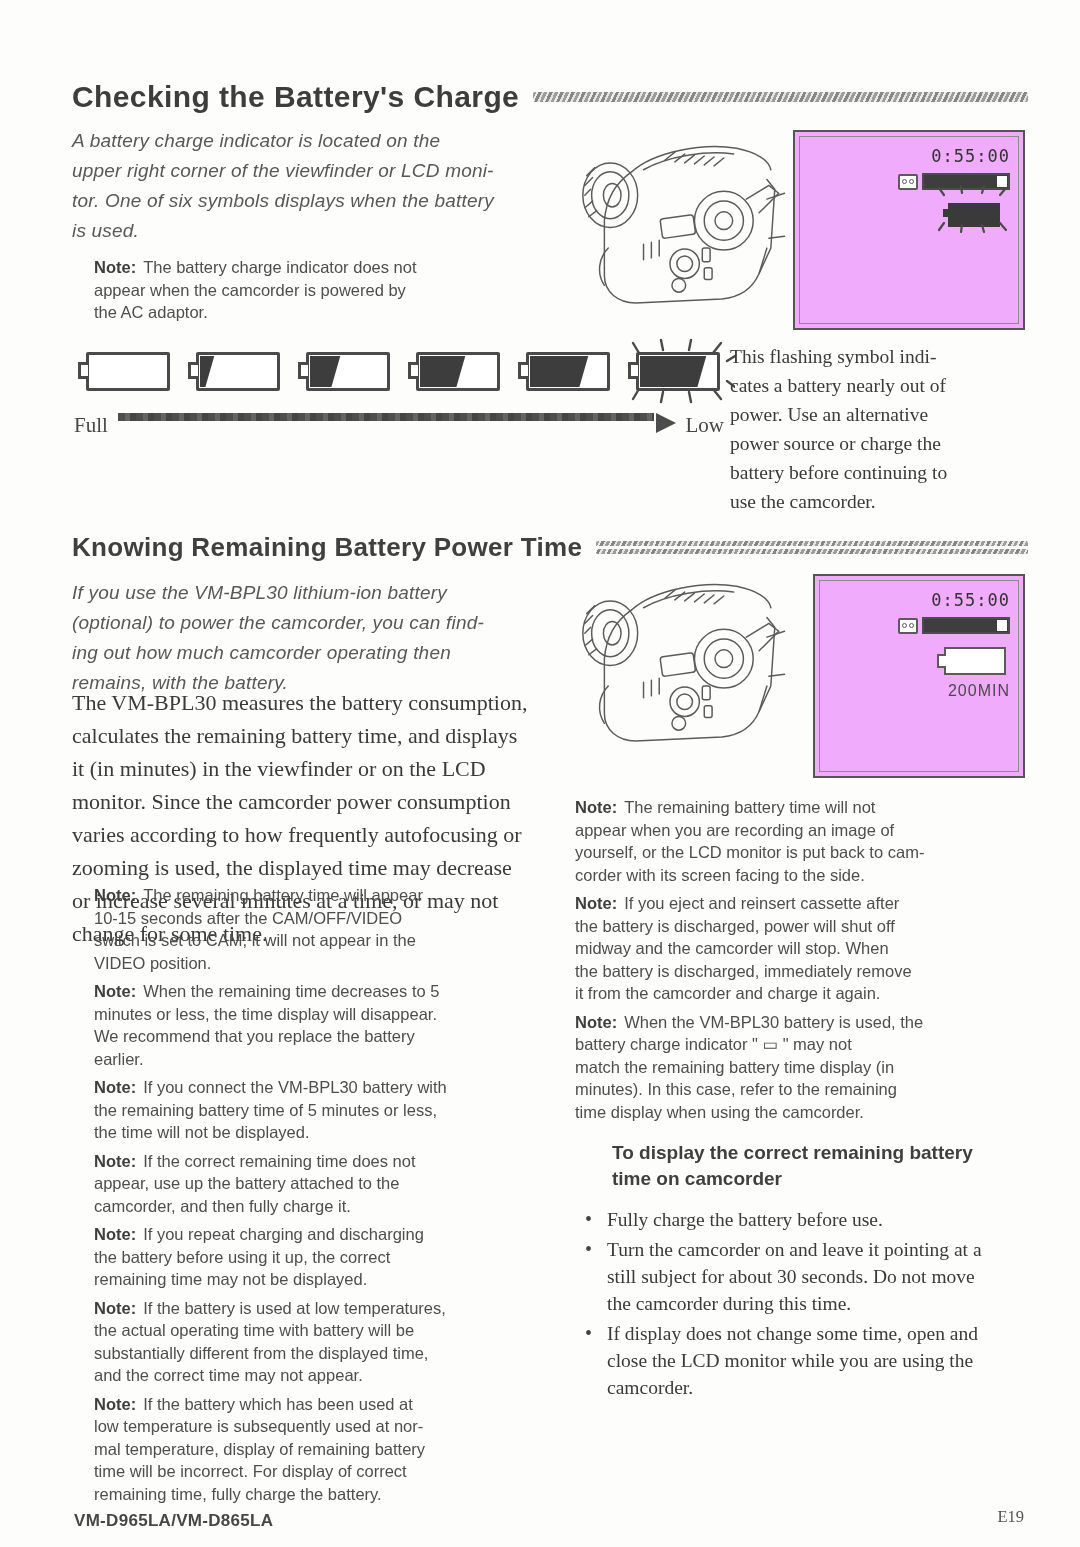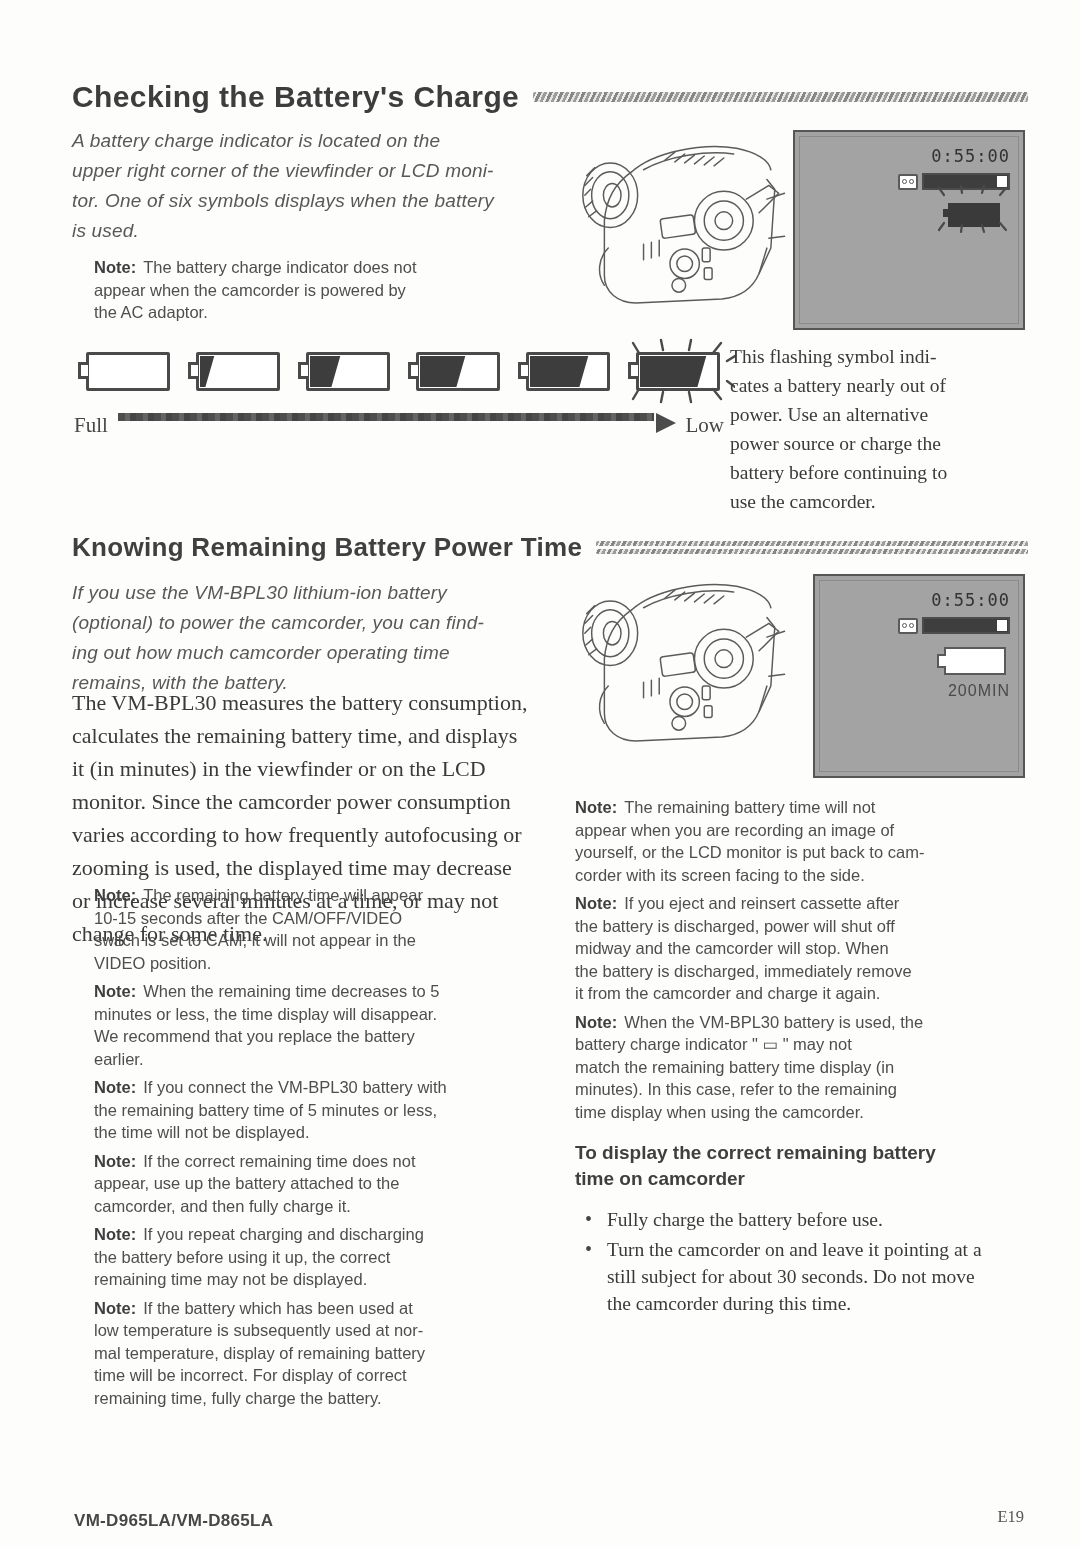--- a/index.html
+++ b/index.html
@@ -21,21 +21,21 @@
       linear-gradient(#fdfdfc 0 0) center/100% 3px no-repeat,
       repeating-linear-gradient(115deg,#7d7d7d 0 3px,#e9e9e9 3px 5px,#5f5f5f 5px 8px,#dcdcdc 8px 10px);}
   
   .intro{position:absolute;font-style:italic;font-size:19px;line-height:30px;color:#585858;letter-spacing:.2px;}
   .serif{font-family:"Liberation Serif",serif;color:#3a3a3a;}
   .bodytext{position:absolute;font-size:22px;line-height:33px;}
   .note{margin:0 0 6px 0;font-size:16.5px;line-height:22.5px;color:#4e4e4e;}
   .note b{color:#3f3f3f;margin-right:7px;}
   .notes{position:absolute;}
   .flashtext{position:absolute;font-size:19.5px;line-height:29px;}
-  .subhead{position:absolute;font-size:19px;font-weight:bold;line-height:26px;color:#3f3f3f;}
+  .subhead{position:absolute;font-size:19px;font-weight:bold;line-height:26px;color:#3f3f3f;margin-left:37px;}
   .bullets{position:absolute;list-style:none;margin:4px;padding:0;font-size:19.5px;line-height:27px;}
   .bullets li{position:relative;padding-left:28px;margin-bottom:3px;}
   .bullets li::before{content:"\2022";position:absolute;left:6px;top:0;font-size:20px;color:#444;}
   
   .battrow{position:absolute;left:74px;top:352px;width:650px;}
   .icons{display:flex;justify-content:space-between;width:646px;padding-left:12px;box-sizing:border-box;}
   .batt{position:relative;width:78px;height:33px;border:3px solid #4a4a4a;border-radius:2px;background:#fff;}
   .batt::before{content:'';position:absolute;left:-11px;top:7px;width:7px;height:11px;
     border:3px solid #4a4a4a;border-right:none;background:#fff;}
   .clipbox{position:absolute;inset:1px;overflow:hidden;display:block;}
@@ -45,21 +45,21 @@
   .flashmarks{position:absolute;left:-14px;top:-18px;pointer-events:none;}
   .arrowline{display:flex;align-items:flex-start;margin-top:22px;}
   .fulllabel,.lowlabel{font-family:"Liberation Serif",serif;font-size:21px;color:#474747;}
   .arrowband{flex:1;height:8px;margin:0 2px 0 10px;
     background:repeating-linear-gradient(90deg,#4e4e4e 0 7px,#646464 7px 12px,#454545 12px 18px);}
   .arrowhead{width:0;height:0;border-left:20px solid #4c4c4c;border-top:10px solid transparent;
     border-bottom:10px solid transparent;margin-right:10px;}
   
   .fig{position:absolute;}
   .camsvg{position:absolute;left:0;top:8px;}
-  .lcd{position:absolute;background:#a3a3a3;border:2px solid #565656;}
+  .lcd{position:absolute;background:#f0abfc;border:2px solid #565656;}
   .lcd::after{content:'';position:absolute;inset:4px;border:1px solid #8a8a8a;pointer-events:none;}
   .disp{position:absolute;top:14px;right:13px;display:flex;flex-direction:column;align-items:flex-end;gap:7px;z-index:2;}
   .timecode{font-family:"DejaVu Sans Mono",monospace;font-size:17px;letter-spacing:1px;color:#333;}
   .taperow{display:flex;align-items:center;gap:4px;}
   .cas{width:16px;height:12px;border:2px solid #5a5a5a;border-radius:2px;position:relative;background:#fff;}
   .cas::before,.cas::after{content:'';position:absolute;top:3px;width:3px;height:3px;border:1px solid #5a5a5a;border-radius:50%;}
   .cas::before{left:2px}.cas::after{right:2px}
   .tapebar{width:84px;height:13px;border:2px solid #4c4c4c;position:relative;background:#3e3e3e;}
   .tapebar::after{content:'';position:absolute;right:1px;top:1px;bottom:1px;width:10px;background:#fff;}
   .lcdbatt-full{position:relative;width:48px;height:20px;background:#3a3a3a;border:2px solid #3a3a3a;margin:6px 10px 0 0;}
@@ -192,21 +192,21 @@
 battery before continuing to
 use the camcorder.</div>
 
 <div class="hrow" style="left:72px;top:532px;">
   <h2 class="h2">Knowing Remaining Battery Power Time</h2>
   <div class="squiggle double"></div>
 </div>
 
 <div class="intro pre" style="left:72px;top:578px;width:510px;">If you use the VM-BPL30 lithium-ion battery
 (optional) to power the camcorder, you can find-
-ing out how much camcorder operating time
+ing out how much camcorder operating then
 remains, with the battery.</div>
 
 <div class="bodytext serif pre" style="left:72px;top:686px;width:510px;">The VM-BPL30 measures the battery consumption,
 calculates the remaining battery time, and displays
 it (in minutes) in the viewfinder or on the LCD
 monitor.  Since the camcorder power consumption
 varies according to how frequently autofocusing or
 zooming is used, the displayed time may decrease
 or increase several minutes at a time, or may not
 change for some time.</div>
@@ -262,20 +262,24 @@
 earlier.</span></p>
   <p class="note"><b>Note:</b><span class="pre">If you connect the VM-BPL30 battery with
 the remaining battery time of 5 minutes or less,
 the time will not be displayed.</span></p>
   <p class="note"><b>Note:</b><span class="pre">If the correct remaining time does not
 appear, use up the battery attached to the
 camcorder, and then fully charge it.</span></p>
   <p class="note"><b>Note:</b><span class="pre">If you repeat charging and discharging
 the battery before using it up, the correct
 remaining time may not be displayed.</span></p>
+  <p class="note"><b>Note:</b><span class="pre">If the battery is used at low temperatures,
+the actual operating time with battery will be
+substantially different from the displayed time,
+and the correct time may not appear.</span></p>
   <p class="note"><b>Note:</b><span class="pre">If the battery which has been used at
 low temperature is subsequently used at nor-
 mal temperature, display of remaining battery
 time will be incorrect.  For display of correct
 remaining time, fully charge the battery.</span></p>
 </div>
 
 <div class="notes" style="left:575px;top:796px;width:462px;">
   <p class="note"><b>Note:</b><span class="pre">The remaining battery time will not
 appear when you are recording an image of
@@ -294,16 +298,19 @@
 </div>
 
 <div class="subhead pre" style="left:575px;top:1140px;width:460px;">To display the correct remaining battery
 time on camcorder</div>
 
 <ul class="bullets serif" style="left:575px;top:1202px;width:470px;">
   <li><span class="pre">Fully charge the battery before use.</span></li>
   <li><span class="pre">Turn the camcorder on and leave it pointing at a
 still subject for about 30 seconds.  Do not move
 the camcorder during this time.</span></li>
+  <li><span class="pre">If display does not change some time, open and
+close the LCD monitor while you are using the
+camcorder.</span></li>
 </ul>
 
 <div class="footl">VM-D965LA/VM-D865LA</div>
 <div class="footr">E19</div>
 
 </body></html>

